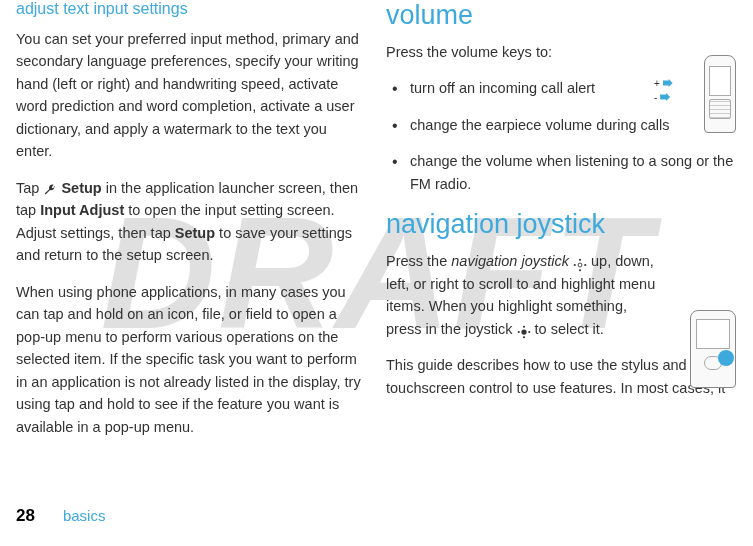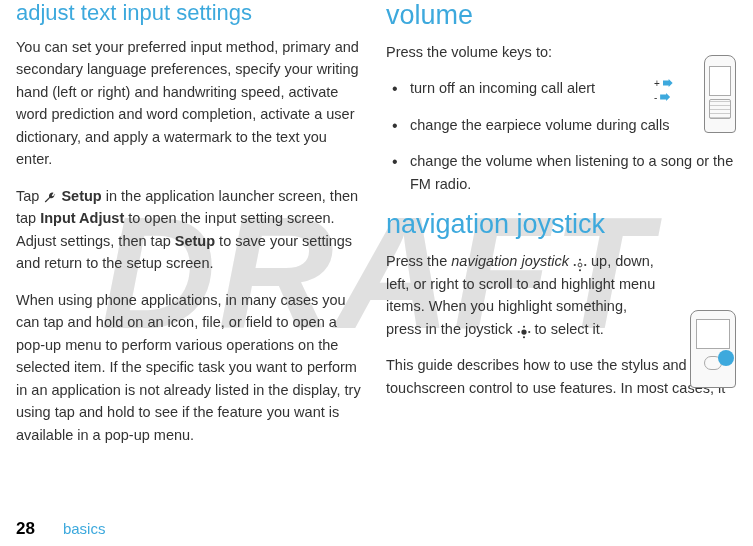--- a/index.html
+++ b/index.html
@@ -41,21 +41,21 @@
     }
     .left-column {
       max-width: 350px;
     }
     .right-column {
       max-width: 350px;
       position: relative;
     }
     .section-heading {
       color: #3da9dd;
-      font-size: 22px;
+      font-size: 16px;
       font-weight: normal;
       margin-bottom: 10px;
       margin-top: 0;
     }
     .section-heading-large {
       color: #3da9dd;
       font-size: 27px;
       font-weight: normal;
       margin-bottom: 10px;
     }
@@ -199,21 +199,21 @@
       height: 100%;
     }
     .nav-joy-icon {
       display: inline-block;
       width: 14px;
       height: 14px;
       vertical-align: middle;
     }
     .footer {
       position: absolute;
-      bottom: 7px;
+      bottom: 20px;
       left: 16px;
       z-index: 1;
     }
     .page-number {
       font-weight: bold;
       font-size: 17px;
       color: #000;
       margin-right: 28px;
     }
     .footer-label {

